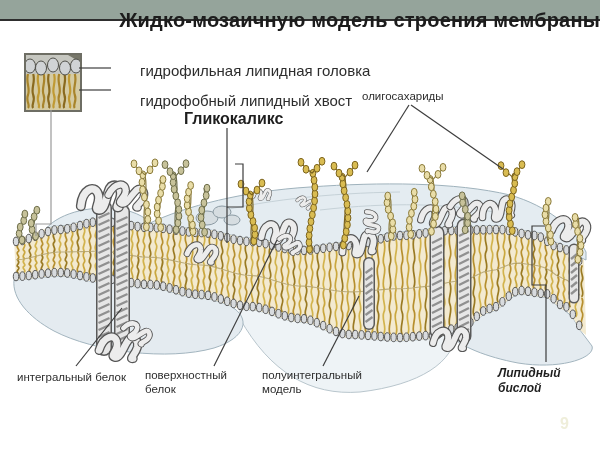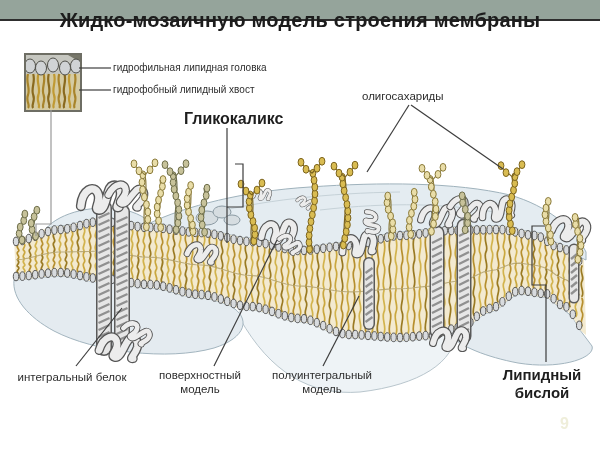--- a/index.html
+++ b/index.html
@@ -1,31 +1,31 @@
 <!DOCTYPE html>
 <html><head>
 <meta charset="utf-8">
 <style>
   html,body{margin:0;padding:0;background:#fff;}
   .slide{position:relative;width:600px;height:450px;background:#ffffff;overflow:hidden;
          font-family:"Liberation Sans",sans-serif;}
   .topbar{position:absolute;left:0;top:0;width:600px;height:19px;background:#95a49b;z-index:1;}
   .toprule{position:absolute;left:0;top:19px;width:600px;height:2px;background:#2e2e2e;z-index:1;}
-  .title{position:absolute;left:0;top:9px;width:600px;text-align:center;font-size:20px;
+  .title{position:absolute;left:0;top:9px;width:600px;text-align:right;font-size:20px;
          font-weight:bold;color:#1c1c1c;letter-spacing:.2px;z-index:5;}
   #scene{position:absolute;left:0;top:0;z-index:2;}
   #inset{position:absolute;left:24px;top:53px;width:54px;height:55px;border:2px solid #6e6e64;
          background:#d5cba2;z-index:3;}
   #leaders{position:absolute;left:0;top:0;z-index:4;}
   .lbl{position:absolute;color:#2d2d2d;font-size:11.5px;line-height:1.22;z-index:5;}
-  .nw{white-space:nowrap;font-size:10px;}
-  .c{text-align:center;}
+  .nw{white-space:nowrap;font-size:15px;margin-left:27px;}
+  .c{}
   .b{font-weight:bold;color:#1e1e1e;}
   .glyco{font-size:16px;font-weight:bold;color:#1e1e1e;}
-  .bilayer{font-size:15px;}
+  .bilayer{font-size:12px;font-style:italic;}
   .pagenum{position:absolute;left:560px;top:415px;font-size:16px;font-weight:bold;
            color:#efeeda;z-index:5;}
 </style>
 </head>
 <body>
 
 <div class="slide">
   <div class="topbar"></div>
   <div class="toprule"></div>
   <div class="title">Жидко-мозаичную модель строения мембраны</div>
@@ -758,21 +758,21 @@
       <line x1="411" y1="105" x2="503" y2="169"></line>
       <line x1="76" y1="366" x2="122" y2="308"></line>
       <line x1="214" y1="366" x2="277" y2="240"></line>
       <line x1="323" y1="366" x2="359" y2="296"></line>
       <path d="M545,226 L532,226 L532,285 L546,285 L546,362"></path>
     </g>
     <polyline points="51,110 51,224 36,224 36,236" stroke="#9a9a9a" stroke-width="1.2" fill="none"></polyline>
   </svg>
 
   <div class="lbl nw" style="left:113px;top:62px">гидрофильная липидная головка</div>
-  <div class="lbl nw" style="left:113px;top:84px">гидрофобный липидный хвост</div>
+  <div class="lbl nw" style="left:113px;top:92px">гидрофобный липидный хвост</div>
   <div class="lbl glyco" style="left:184px;top:109px">Гликокаликс</div>
   <div class="lbl" style="left:362px;top:89px">олигосахариды</div>
   <div class="lbl c" style="left:17px;top:370px;width:110px">интегральный белок</div>
-  <div class="lbl c" style="left:145px;top:368px;width:110px">поверхностный модель</div>
+  <div class="lbl c" style="left:145px;top:368px;width:110px">поверхностный белок</div>
   <div class="lbl c" style="left:262px;top:368px;width:120px">полуинтегральный модель</div>
   <div class="lbl c b bilayer" style="left:498px;top:366px;width:88px">Липидный бислой</div>
   <div class="pagenum">9</div>
 </div>
 
 </body></html>

